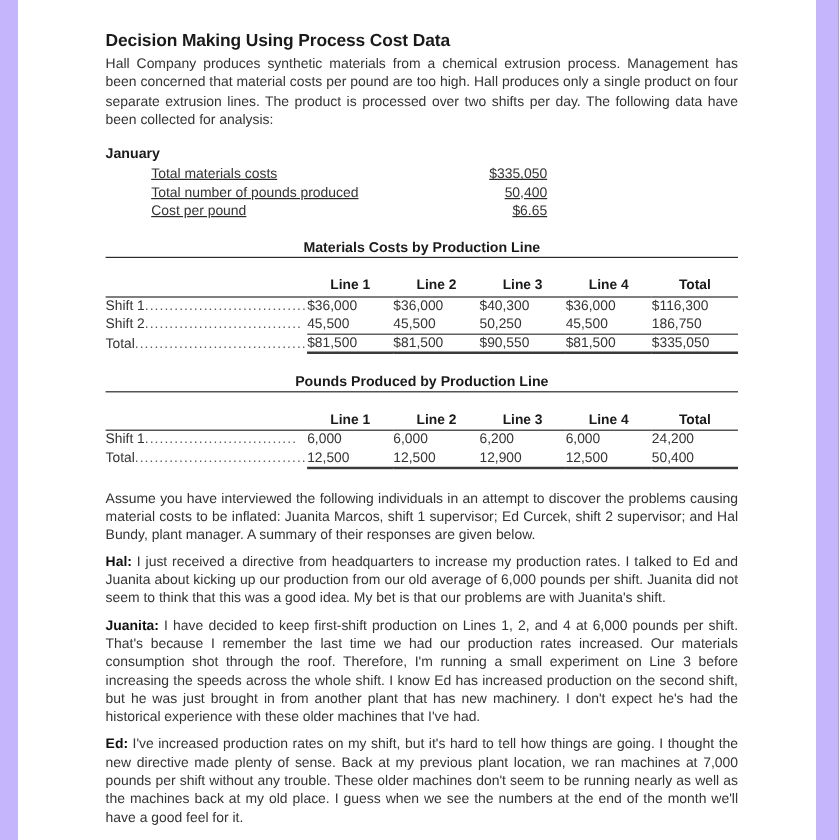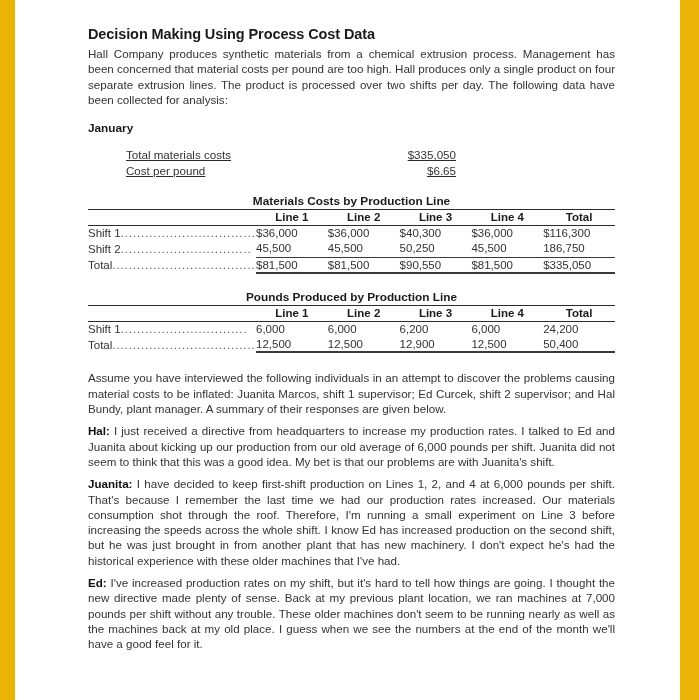--- a/index.html
+++ b/index.html
@@ -12,21 +12,21 @@
     background: #1c1c1c;
     font-family: "Liberation Sans", sans-serif;
     overflow: hidden;
   }
   #page-root {
     position: absolute;
     left: 0;
     top: 0;
     width: 699px;
     height: 700px;
-    background: #eab308;
+    background: #c4b5fd;
   }
   .scan-page {
     position: absolute;
     left: 15px;
     top: 0px;
     width: 665px;
     height: 700px;
     background: #ffffff;
   }
   .content {
@@ -52,21 +52,21 @@
     text-align: justify;
     color: #333;
   }
   p.body-text.lead {
     text-align: justify;
   }
 
   .section-label {
     font-size: 11.8px;
     font-weight: bold;
-    margin: 14px 0 12px 0;
+    margin: 14px 0 2px 0;
     color: #1a1a1a;
   }
 
   
   .summary {
     margin: 0 0 0 38px;
     width: 330px;
     text-decoration: underline;
   }
   .summary-row {
@@ -87,21 +87,21 @@
   
   .table-block {
     margin-top: 16px;
   }
   .table-caption {
     text-align: center;
     font-size: 11.8px;
     font-weight: bold;
     color: #1a1a1a;
     padding-bottom: 1px;
-    margin: 0 0 0 0;
+    margin: 0 0 16px 0;
     border-bottom: 1.6px solid #2b2b2b;
   }
   table.data-table {
     width: 100%;
     border-collapse: collapse;
     font-size: 11.5px;
     color: #333;
     table-layout: fixed;
   }
   table.data-table th,
@@ -168,20 +168,24 @@
       <h1 class="doc-title">Decision Making Using Process Cost Data</h1>
 
       <p class="body-text lead">Hall Company produces synthetic materials from a chemical extrusion process. Management has been concerned that material costs per pound are too high. Hall produces only a single product on four separate extrusion lines. The product is processed over two shifts per day. The following data have been collected for analysis:</p>
 
       <div class="section-label">January</div>
 
       <div class="summary">
         <div class="summary-row">
           <span class="s-label">Total materials costs</span>
           <span class="s-value">$335,050</span>
+        </div>
+        <div class="summary-row">
+          <span class="s-label">Total number of pounds produced</span>
+          <span class="s-value">50,400</span>
         </div>
         <div class="summary-row">
           <span class="s-label">Cost per pound</span>
           <span class="s-value">$6.65</span>
         </div>
       </div>
 
       <div class="table-block">
         <div class="table-caption">Materials Costs by Production Line</div>
         <table class="data-table">

